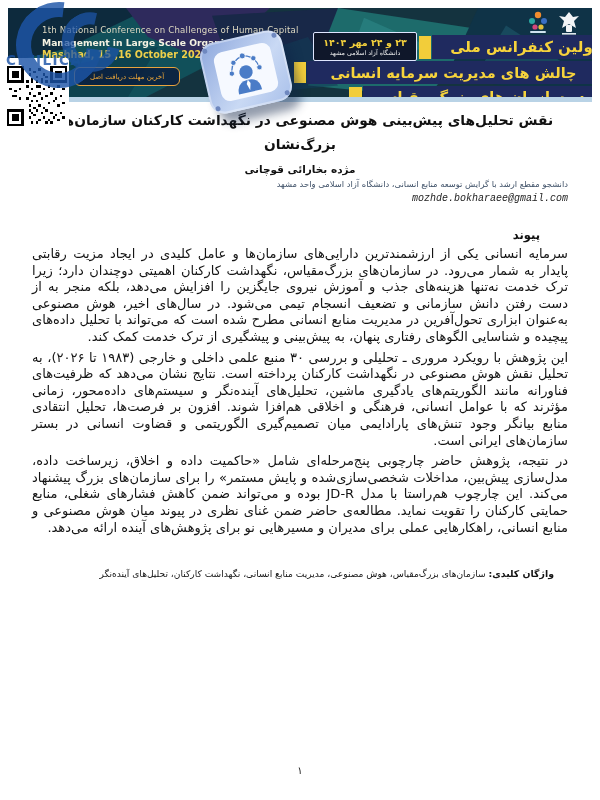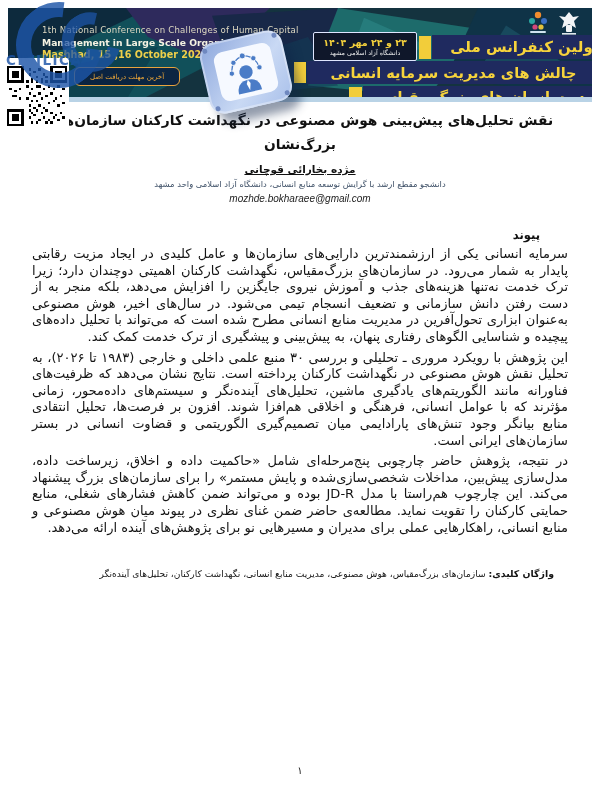--- a/index.html
+++ b/index.html
@@ -63,24 +63,24 @@
   .civ-c{position:absolute;left:12px;top:2px;width:56px;height:56px;border:15px solid #1d55a8;border-radius:50%;
       border-right-color:transparent;transform:rotate(-38deg);}
   .civ-c2{position:absolute;left:58px;top:12px;width:34px;height:36px;border:12px solid #1d55a8;border-radius:50%;
       border-right-color:transparent;transform:rotate(-32deg);opacity:.9;}
   .civ-text{position:absolute;left:2px;top:52px;font-size:13.5px;font-weight:bold;color:#1d55a8;letter-spacing:1.5px;
       font-family:"DejaVu Sans",sans-serif;}
 
   
   .content{position:absolute;left:32px;top:108px;width:536px;z-index:2;}
   .paper-title{text-align:center;font-weight:bold;font-size:13.8px;line-height:24px;color:#111;}
-  .author{text-align:center;font-weight:bold;font-size:10.5px;margin-top:7px;color:#111;text-decoration:underline;}
-  .affiliation{text-align:center;font-size:8.4px;margin-top:4px;color:#3d4f66;}
-  .email{text-align:center;font-size:10px;margin-top:4px;color:#222;
-      font-family:Liberation Sans, sans-serif;font-style:italic;direction:ltr;}
+  .author{text-align:center;font-weight:bold;font-size:10.5px;margin-top:7px;color:#111;}
+  .affiliation{font-size:8.4px;margin-top:4px;color:#3d4f66;}
+  .email{text-align:right;font-size:10px;margin-top:4px;color:#222;
+      font-family:Liberation Mono, monospace;font-style:italic;direction:ltr;}
   .abstract-heading{direction:rtl;text-align:right;font-weight:bold;font-size:11.5px;margin-top:24px;padding-right:28px;color:#111;}
   .abstract p{direction:rtl;text-align:justify;font-size:13px;line-height:16.6px;margin:4px 0 0 0;color:#141414;}
   .keywords{direction:rtl;text-align:right;font-size:9.1px;margin-top:32px;padding-right:14px;color:#141414;}
   .keywords b{font-size:9.4px;}
   .page-num{position:absolute;left:0;right:0;bottom:24px;text-align:center;font-size:10px;color:#222;z-index:2;}
 </style>
 </head>
 <body>
 
 <div class="page">

